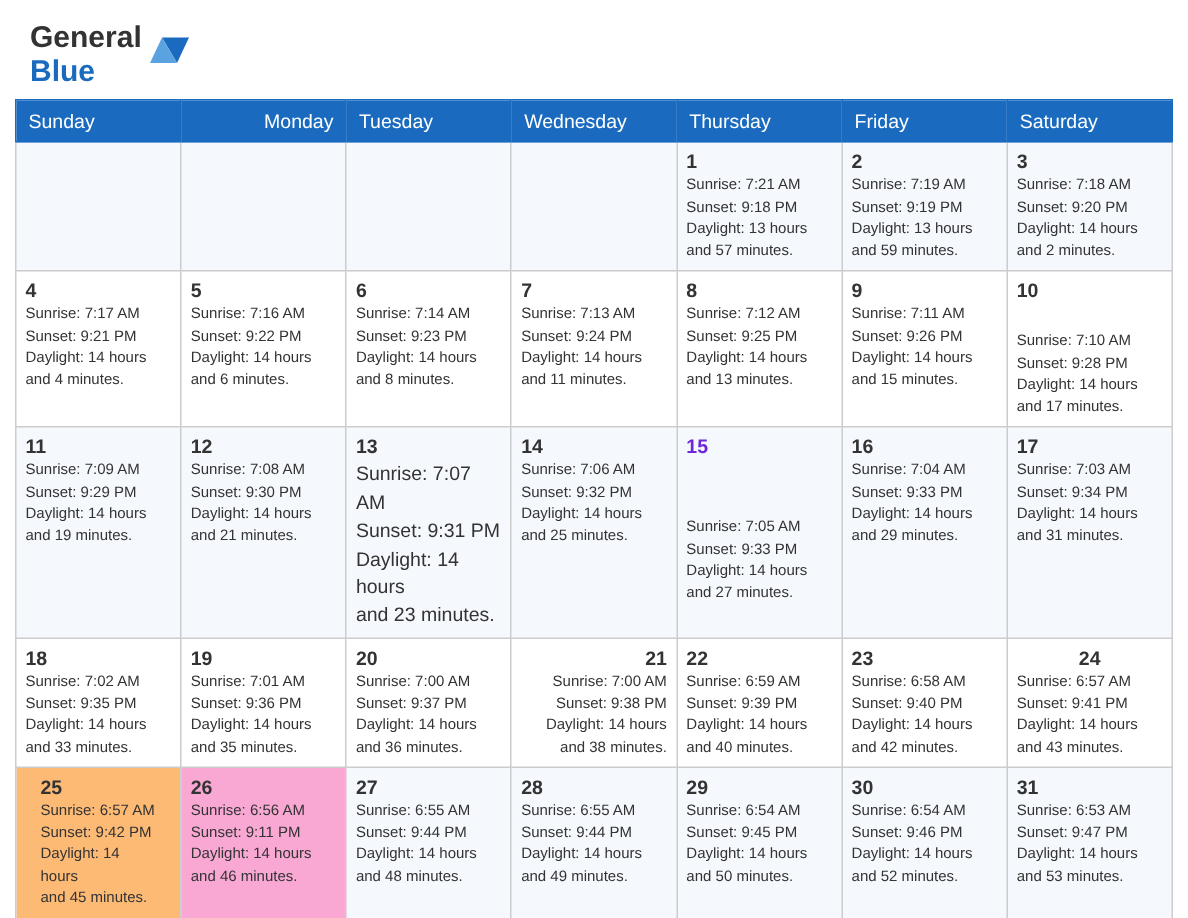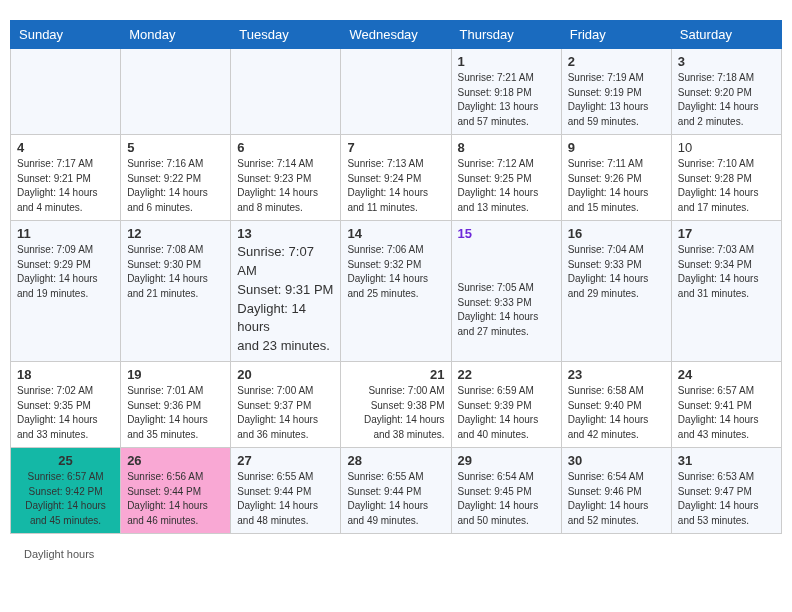--- a/index.html
+++ b/index.html
@@ -3,28 +3,40 @@
   <meta charset="utf-8">
   <style>
     * { box-sizing: border-box; margin: 0; padding: 0; }
     body { font-family: Arial, sans-serif; background: #fff; width: 792px; min-height: 612px; }
     .cal-wrap { padding: 0 10px 10px 10px; }
   </style>
 </head>
 <body>
 
 <div style="display:flex;justify-content:space-between;align-items:flex-start;padding:14px 20px 6px 20px;">
+  <div style="display:flex;align-items:center;">
+    <div style="font-size:20px;font-weight:bold;line-height:1.15;color:#222;">
+      <span style="color:#333;">General</span><br>
+      <span style="color:#1a6bbf;">Blue</span>
+    </div>
+    <div style="margin-left:4px;">
+      <svg width="30" height="30" viewBox="0 0 30 30">
+        <polygon points="10,5 28,5 20,22" fill="#1a6bbf"></polygon>
+        <polygon points="10,5 20,22 2,22" fill="#5ba3e0"></polygon>
+      </svg>
+    </div>
+  </div>
 </div>
 
 <div class="cal-wrap" style="padding:0 10px 10px 10px;">
   <table style="width:100%;border-collapse:collapse;">
     <thead>
       <tr id="header-row">
           <th style="background: rgb(26, 107, 191); color: rgb(255, 255, 255); text-align: left; padding: 6px 8px; font-size: 13px; font-weight: normal; border: 1px solid rgb(26, 107, 191);">Sunday</th>
-          <th style="background: rgb(26, 107, 191); color: rgb(255, 255, 255); text-align: left; padding: 6px 8px; font-size: 13px; font-weight: normal; border: 1px solid rgb(26, 107, 191);">Monday</th>
+          <th style="background: rgb(26, 107, 191); color: rgb(255, 255, 255); text-align: right; padding: 6px 8px; font-size: 13px; font-weight: normal; border: 1px solid rgb(26, 107, 191);">Monday</th>
           <th style="background: rgb(26, 107, 191); color: rgb(255, 255, 255); text-align: left; padding: 6px 8px; font-size: 13px; font-weight: normal; border: 1px solid rgb(26, 107, 191);">Tuesday</th>
           <th style="background: rgb(26, 107, 191); color: rgb(255, 255, 255); text-align: left; padding: 6px 8px; font-size: 13px; font-weight: normal; border: 1px solid rgb(26, 107, 191);">Wednesday</th>
           <th style="background: rgb(26, 107, 191); color: rgb(255, 255, 255); text-align: left; padding: 6px 8px; font-size: 13px; font-weight: normal; border: 1px solid rgb(26, 107, 191);">Thursday</th>
           <th style="background: rgb(26, 107, 191); color: rgb(255, 255, 255); text-align: left; padding: 6px 8px; font-size: 13px; font-weight: normal; border: 1px solid rgb(26, 107, 191);">Friday</th>
           <th style="background: rgb(26, 107, 191); color: rgb(255, 255, 255); text-align: left; padding: 6px 8px; font-size: 13px; font-weight: normal; border: 1px solid rgb(26, 107, 191);">Saturday</th>
         </tr>
     </thead>
     <tbody id="calendar-body">
         <tr>
           <td style="border: 1px solid rgb(204, 204, 204); vertical-align: top; padding: 5px 6px; width: 14.2857%; background: rgb(245, 248, 253);"></td>
@@ -90,21 +102,21 @@
 and 13 minutes.</div>
           </td>
           <td style="border: 1px solid rgb(204, 204, 204); vertical-align: top; padding: 5px 6px; width: 14.2857%; background: rgb(255, 255, 255);">
             <div style="font-size: 13px; font-weight: bold; color: rgb(51, 51, 51); margin-bottom: 2px;">9</div>
             <div style="font-size: 10px; color: rgb(51, 51, 51); line-height: 1.45; white-space: pre-line;">Sunrise: 7:11 AM
 Sunset: 9:26 PM
 Daylight: 14 hours
 and 15 minutes.</div>
           </td>
           <td style="border: 1px solid rgb(204, 204, 204); vertical-align: top; padding: 5px 6px; width: 14.2857%; background: rgb(255, 255, 255);">
-            <div style="font-size: 13px; font-weight: normal; color: rgb(51, 51, 51); margin-bottom: 2px;">10</div>
+            <div style="font-size: 13px; font-weight: bold; color: rgb(51, 51, 51); margin-bottom: 20px;">10</div>
             <div style="font-size: 10px; color: rgb(51, 51, 51); line-height: 1.45; white-space: pre-line;">Sunrise: 7:10 AM
 Sunset: 9:28 PM
 Daylight: 14 hours
 and 17 minutes.</div>
           </td>
         </tr>
         <tr>
           <td style="border: 1px solid rgb(204, 204, 204); vertical-align: top; padding: 5px 6px; width: 14.2857%; background: rgb(245, 248, 253);">
             <div style="font-size: 13px; font-weight: bold; color: rgb(51, 51, 51); margin-bottom: 2px;">11</div>
             <div style="font-size: 10px; color: rgb(51, 51, 51); line-height: 1.45; white-space: pre-line;">Sunrise: 7:09 AM
@@ -192,39 +204,39 @@
 and 40 minutes.</div>
           </td>
           <td style="border: 1px solid rgb(204, 204, 204); vertical-align: top; padding: 5px 6px; width: 14.2857%; background: rgb(255, 255, 255);">
             <div style="font-size: 13px; font-weight: bold; color: rgb(51, 51, 51); margin-bottom: 2px;">23</div>
             <div style="font-size: 10px; color: rgb(51, 51, 51); line-height: 1.45; white-space: pre-line;">Sunrise: 6:58 AM
 Sunset: 9:40 PM
 Daylight: 14 hours
 and 42 minutes.</div>
           </td>
           <td style="border: 1px solid rgb(204, 204, 204); vertical-align: top; padding: 5px 6px; width: 14.2857%; background: rgb(255, 255, 255);">
-            <div style="font-size: 13px; font-weight: bold; color: rgb(51, 51, 51); margin-bottom: 2px;">24</div>
+            <div style="font-size: 13px; font-weight: bold; color: rgb(51, 51, 51); margin-bottom: 2px; text-align: center;">24</div>
             <div style="font-size: 10px; color: rgb(51, 51, 51); line-height: 1.45; white-space: pre-line;">Sunrise: 6:57 AM
 Sunset: 9:41 PM
 Daylight: 14 hours
 and 43 minutes.</div>
           </td>
         </tr>
         <tr>
-          <td style="border: 1px solid rgb(204, 204, 204); vertical-align: top; padding: 5px 6px; width: 14.2857%; background: #14b8a6; text-align: center;">
+          <td style="border: 1px solid rgb(204, 204, 204); vertical-align: top; padding: 5px 16px; width: 14.2857%; background: #fdba74;">
             <div style="font-size: 13px; font-weight: bold; color: rgb(51, 51, 51); margin-bottom: 2px;">25</div>
             <div style="font-size: 10px; color: rgb(51, 51, 51); line-height: 1.45; white-space: pre-line;">Sunrise: 6:57 AM
 Sunset: 9:42 PM
 Daylight: 14 hours
 and 45 minutes.</div>
           </td>
           <td style="border: 1px solid rgb(204, 204, 204); vertical-align: top; padding: 5px 6px; width: 14.2857%; background: #f9a8d4;">
             <div style="font-size: 13px; font-weight: bold; color: rgb(51, 51, 51); margin-bottom: 2px;">26</div>
             <div style="font-size: 10px; color: rgb(51, 51, 51); line-height: 1.45; white-space: pre-line;">Sunrise: 6:56 AM
-Sunset: 9:44 PM
+Sunset: 9:11 PM
 Daylight: 14 hours
 and 46 minutes.</div>
           </td>
           <td style="border: 1px solid rgb(204, 204, 204); vertical-align: top; padding: 5px 6px; width: 14.2857%; background: rgb(245, 248, 253);">
             <div style="font-size: 13px; font-weight: bold; color: rgb(51, 51, 51); margin-bottom: 2px;">27</div>
             <div style="font-size: 10px; color: rgb(51, 51, 51); line-height: 1.45; white-space: pre-line;">Sunrise: 6:55 AM
 Sunset: 9:44 PM
 Daylight: 14 hours
 and 48 minutes.</div>
           </td>

